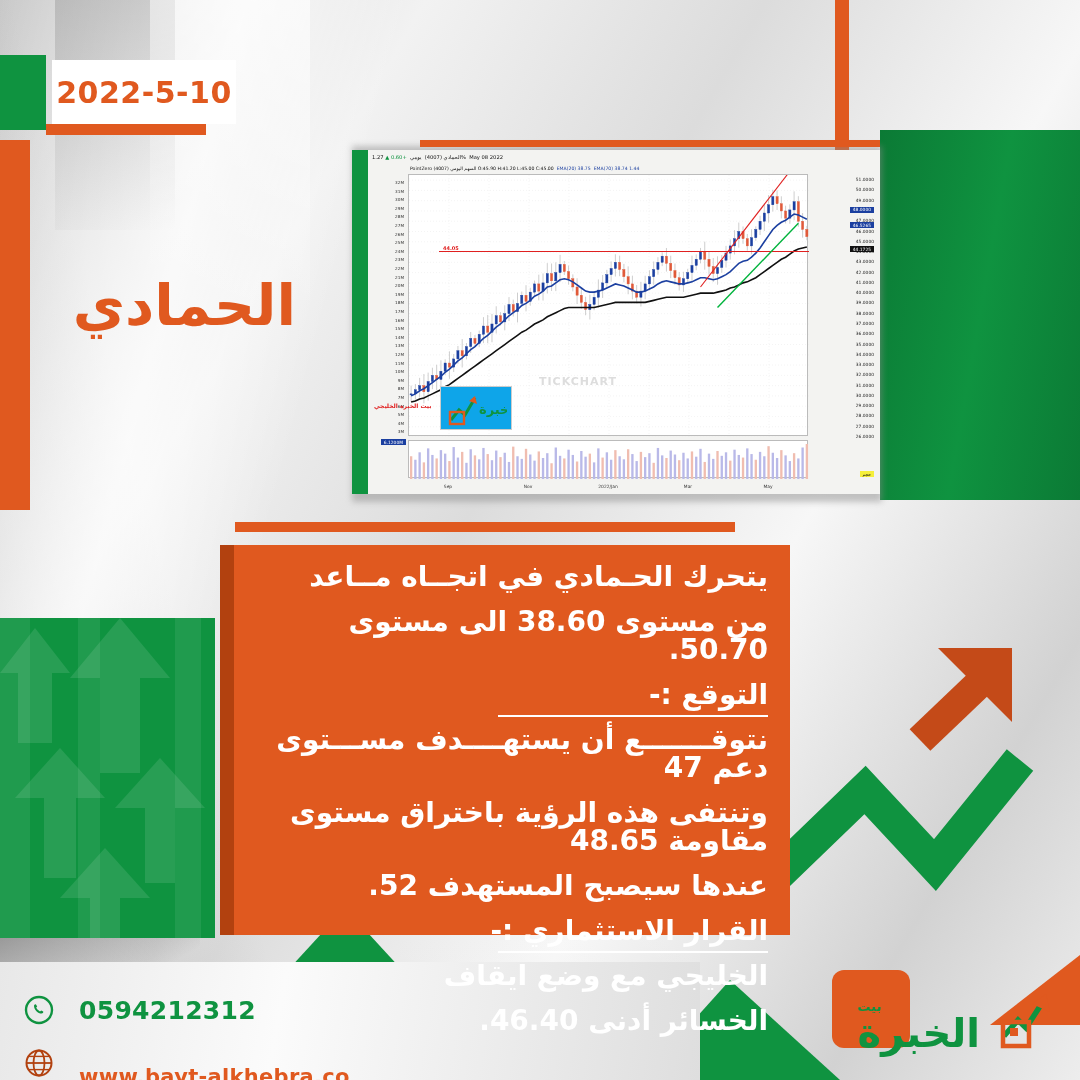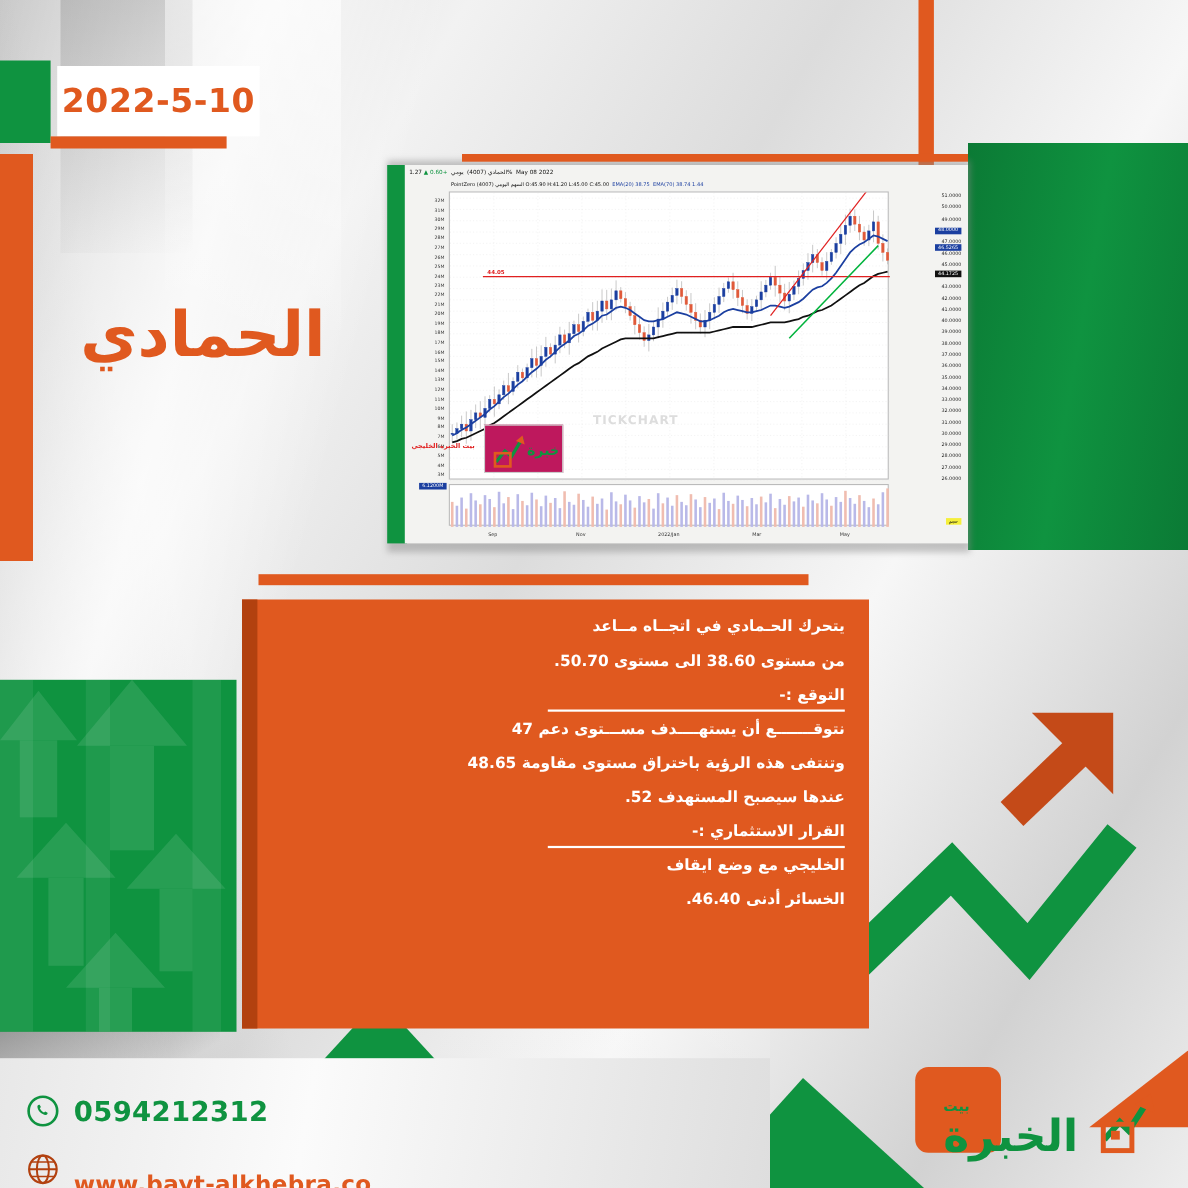--- a/index.html
+++ b/index.html
@@ -69,38 +69,38 @@
              transform:translateY(-50%); white-space:nowrap; }
   .badge { position:absolute; right:2px; transform:translateY(-50%);
            font-size:4.4px; color:#fff; padding:.5px 3px; white-space:nowrap; }
   .badge.blue { background:#1b3fa0; }
   .badge.black { background:#111; }
   .badge.yellow { background:#f5ef3a; color:#111; }
   .xtick { position:absolute; bottom:1px; font-size:4.4px; color:#333;
            transform:translateX(-50%); white-space:nowrap; }
   .resist-label { position:absolute; font-size:5px; color:#e02020; font-weight:bold; }
   .wm { position:absolute; left:72px; top:236px; width:72px; height:44px;
-        background:#be185d; border:1px solid #ccc; z-index:4;
+        background:#0ea5e9; border:1px solid #ccc; z-index:4;
         display:flex; align-items:center; justify-content:center; }
   .wm-txt { position:absolute; left:6px; top:252px; font-size:6px; color:#e02020;
             font-weight:bold; direction:rtl; z-index:4; }
   .tw { position:absolute; left:130px; top:160px; font-size:11px; color:#ddd;
         font-weight:bold; letter-spacing:1px; z-index:1;margin-top:40px; }
 
   
   .txt-orange-bar { position:absolute; left:235px; top:522px; width:500px; height:10px;
                     background:#e0591f; z-index:7; }
   .txt-panel { position:absolute; left:220px; top:545px; width:570px; height:390px;
                background:#e0591f; z-index:6; }
   .txt-panel-edge { position:absolute; left:220px; top:545px; width:14px; height:390px;
                     background:#b2410f; z-index:7; }
   .txt-lines { position:absolute; left:234px; top:545px; width:556px; height:390px;
                z-index:8; direction:rtl; text-align:right; padding:18px 22px 0 18px;
                color:#fff; }
-  .tline { font-size:14px; font-weight:bold; line-height:1.0; margin-bottom:17px;
+  .tline { font-size:28px; font-weight:bold; line-height:1.0; margin-bottom:17px;
            letter-spacing:-.2px; }
   .tline.hdr { position:relative; display:block; }
   .tline.hdr::after { content:""; position:absolute; right:0; bottom:-8px;
                       width:270px; height:2px; background:#fff; }
 
   
   .green-panel-r { position:absolute; left:880px; top:130px; width:200px; height:370px;
                    background:linear-gradient(100deg,#0b7a35 0%,#0f9340 50%,#0b7a35 100%);
                    z-index:5; }
   .green-panel-l { position:absolute; left:0; top:618px; width:215px; height:320px;
@@ -115,21 +115,21 @@
   .trend { position:absolute; left:760px; top:630px; width:320px; height:330px; z-index:4; }
   .big-arrow-green { position:absolute; z-index:3; }
   .orange-sq { position:absolute; left:832px; top:970px; width:78px; height:78px;
                background:#e0591f; border-radius:12px; z-index:3; }
   .orange-tri { position:absolute; z-index:3; }
 
   
   .footer-white { position:absolute; left:0; top:962px; width:700px; height:118px;
                   background:linear-gradient(100deg,#e8e8e8,#fbfbfb 40%,#dedede);
                   z-index:5; }
-  .foot-row { position:absolute; z-index:9; display:flex; align-items:center; gap:13px; }
+  .foot-row { position:absolute; z-index:9; display:flex; align-items:center; gap:25px; }
   .foot-row.phone { left:24px; top:995px; }
   .foot-row.web   { left:24px; top:1036px; }
   .foot-txt { font-size:25px; font-weight:bold; letter-spacing:.3px; }
   .foot-txt.green { color:#0f9340; }
   .foot-txt.orange { color:#e0591f; font-size:21px;margin-top:29px; }
 
   .logo-br { position:absolute; right:18px; bottom:28px; z-index:9;
              display:flex; align-items:flex-end; gap:16px; direction:rtl; }
   .logo-word { color:#0f9340; font-size:40px; font-weight:bold; line-height:.95; }
   .logo-small { color:#0f9340; font-size:13px; font-weight:bold; }

